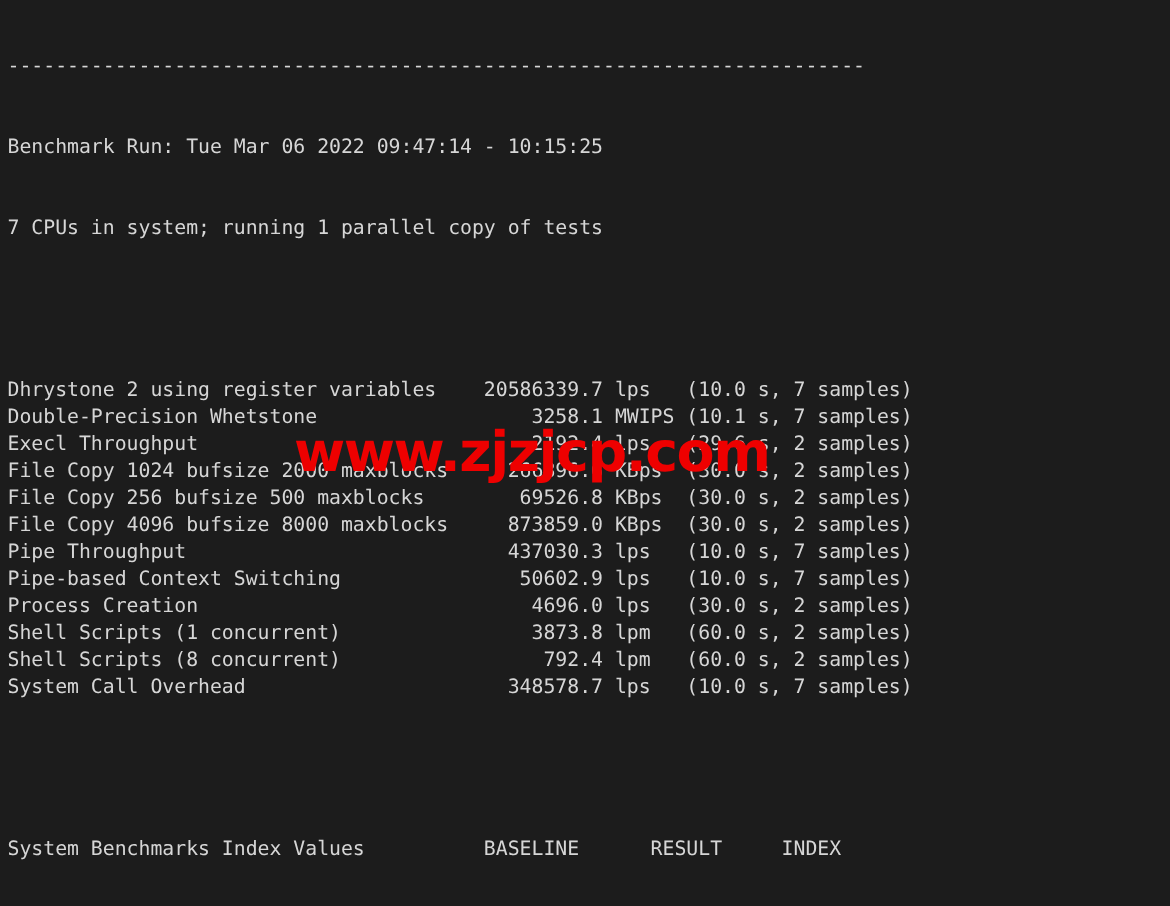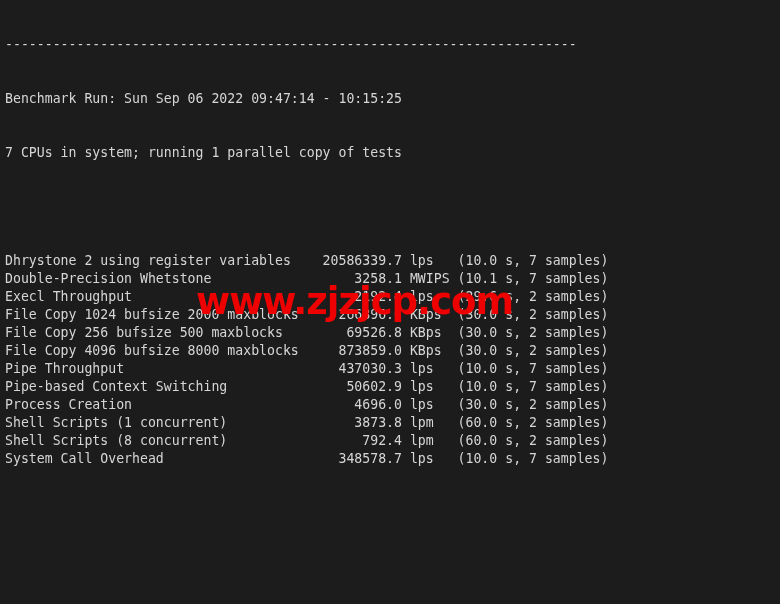--- a/index.html
+++ b/index.html
@@ -48,25 +48,26 @@
     white-space: pre;
   }
 </style>
 </head>
 <body>
 
 <div id="screen">
 
   <div id="terminal">
     <div class="line">------------------------------------------------------------------------</div>
-    <div class="line">Benchmark Run: Sun Sep 06 2022 09:47:14 - 10:15:25</div>
+    <div class="line">Benchmark Run: Tue Mar 06 2022 09:47:14 - 10:15:25</div>
     <div class="line">7 CPUs in system; running 1 parallel copy of tests</div>
     <div class="line"> </div>
     <div id="raw-results"><div class="line">Dhrystone 2 using register variables    20586339.7 lps   (10.0 s, 7 samples)</div><div class="line">Double-Precision Whetstone                  3258.1 MWIPS (10.1 s, 7 samples)</div><div class="line">Execl Throughput                            2192.4 lps   (29.6 s, 2 samples)</div><div class="line">File Copy 1024 bufsize 2000 maxblocks     266896.6 KBps  (30.0 s, 2 samples)</div><div class="line">File Copy 256 bufsize 500 maxblocks        69526.8 KBps  (30.0 s, 2 samples)</div><div class="line">File Copy 4096 bufsize 8000 maxblocks     873859.0 KBps  (30.0 s, 2 samples)</div><div class="line">Pipe Throughput                           437030.3 lps   (10.0 s, 7 samples)</div><div class="line">Pipe-based Context Switching               50602.9 lps   (10.0 s, 7 samples)</div><div class="line">Process Creation                            4696.0 lps   (30.0 s, 2 samples)</div><div class="line">Shell Scripts (1 concurrent)                3873.8 lpm   (60.0 s, 2 samples)</div><div class="line">Shell Scripts (8 concurrent)                 792.4 lpm   (60.0 s, 2 samples)</div><div class="line">System Call Overhead                      348578.7 lps   (10.0 s, 7 samples)</div></div>
     <div class="line"> </div>
+    <div class="line">System Benchmarks Index Values          BASELINE      RESULT     INDEX</div>
     
     
     
     
     
   </div>
 
   <div id="watermark">www.zjzjcp.com</div>
 
 </div>

